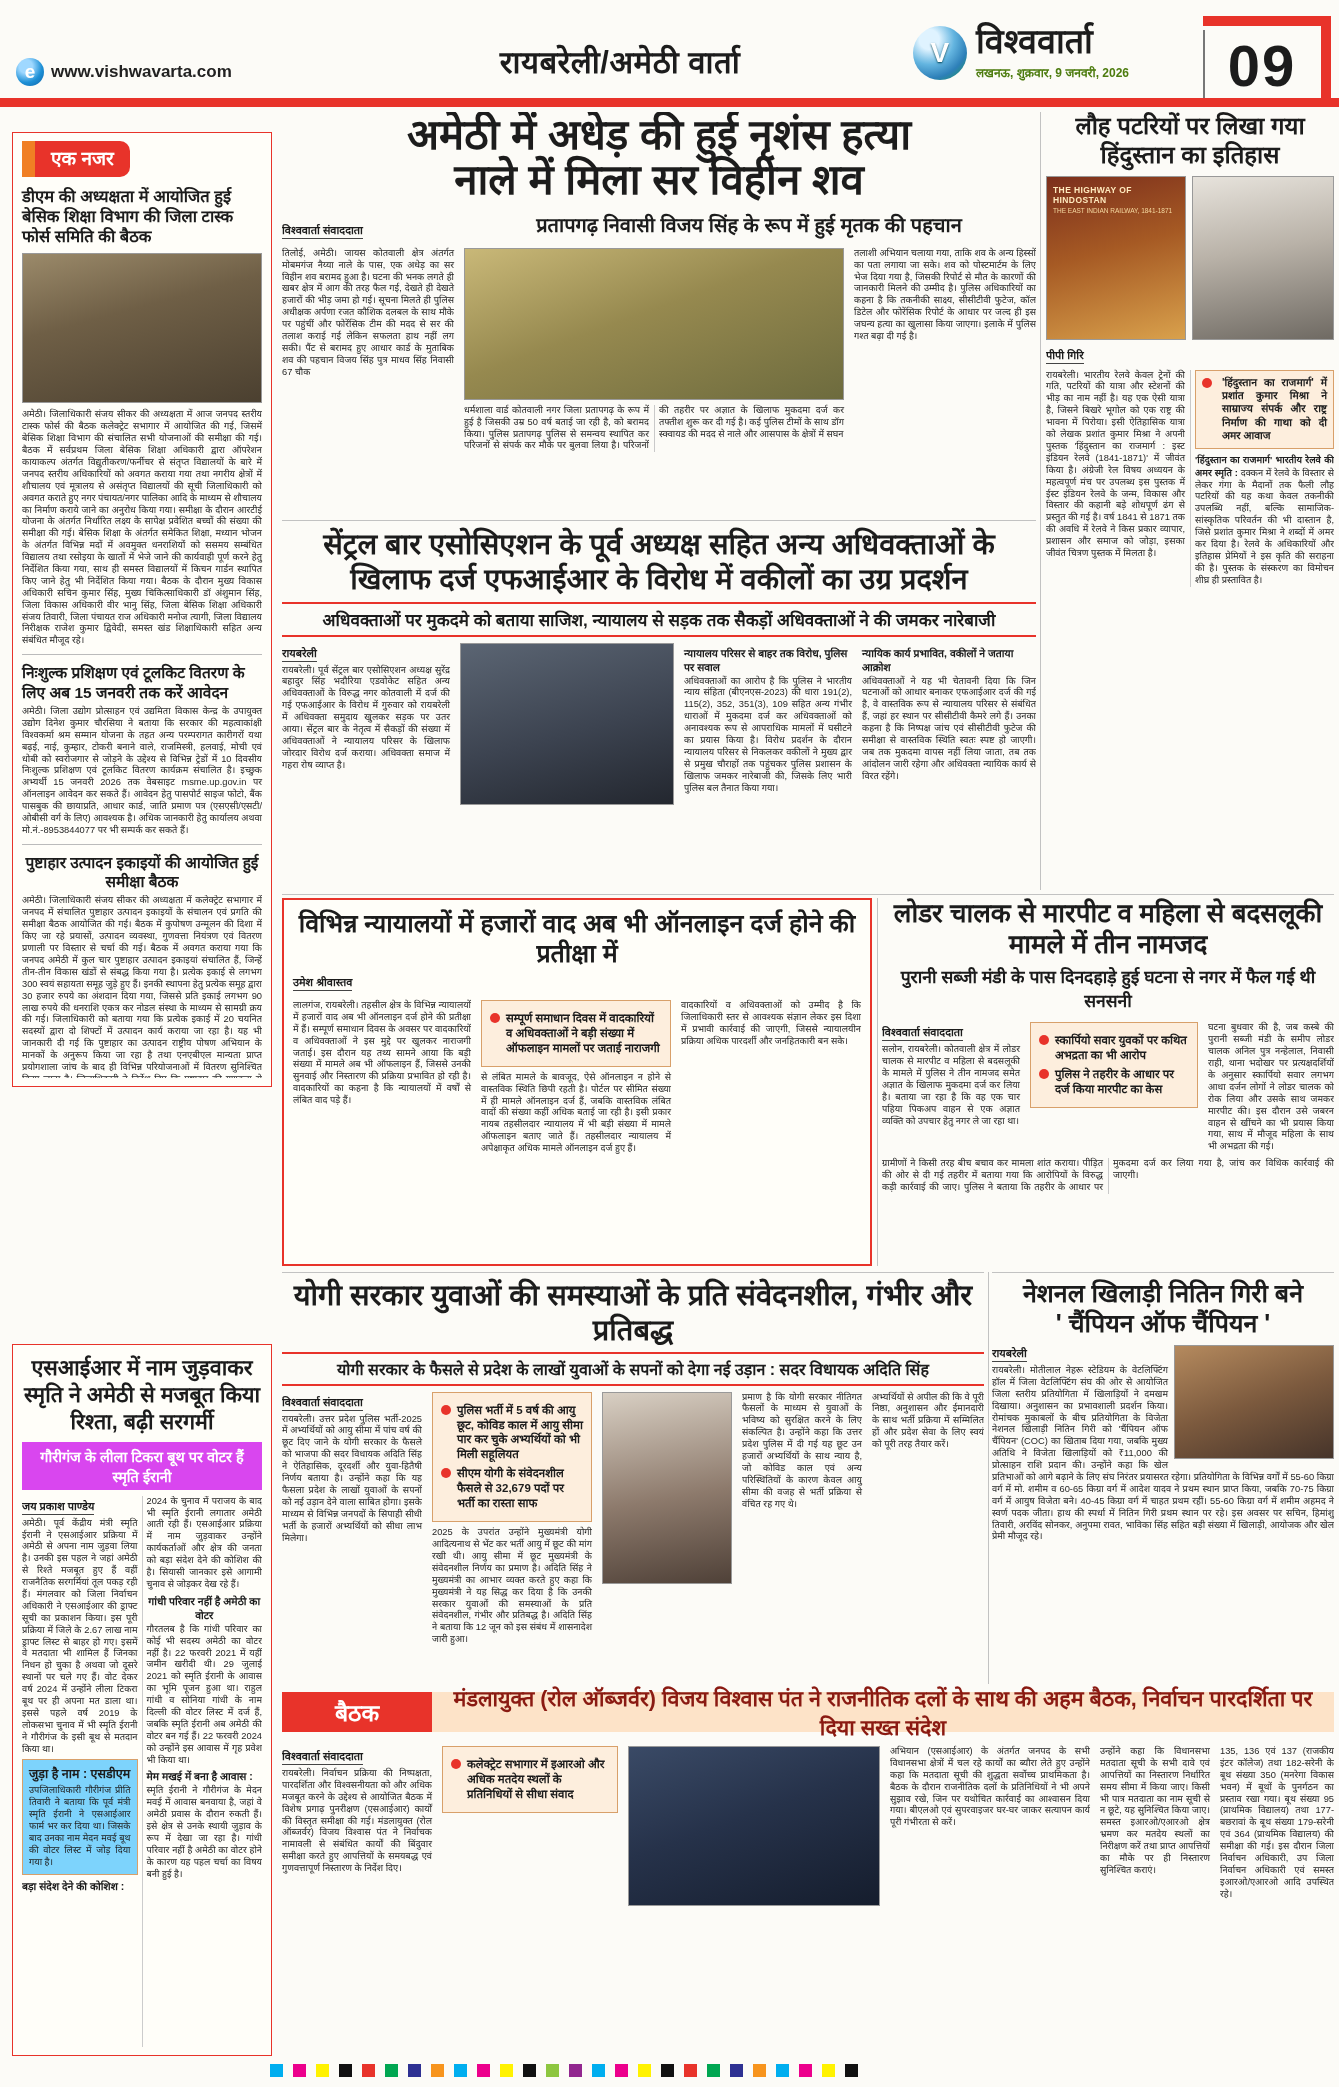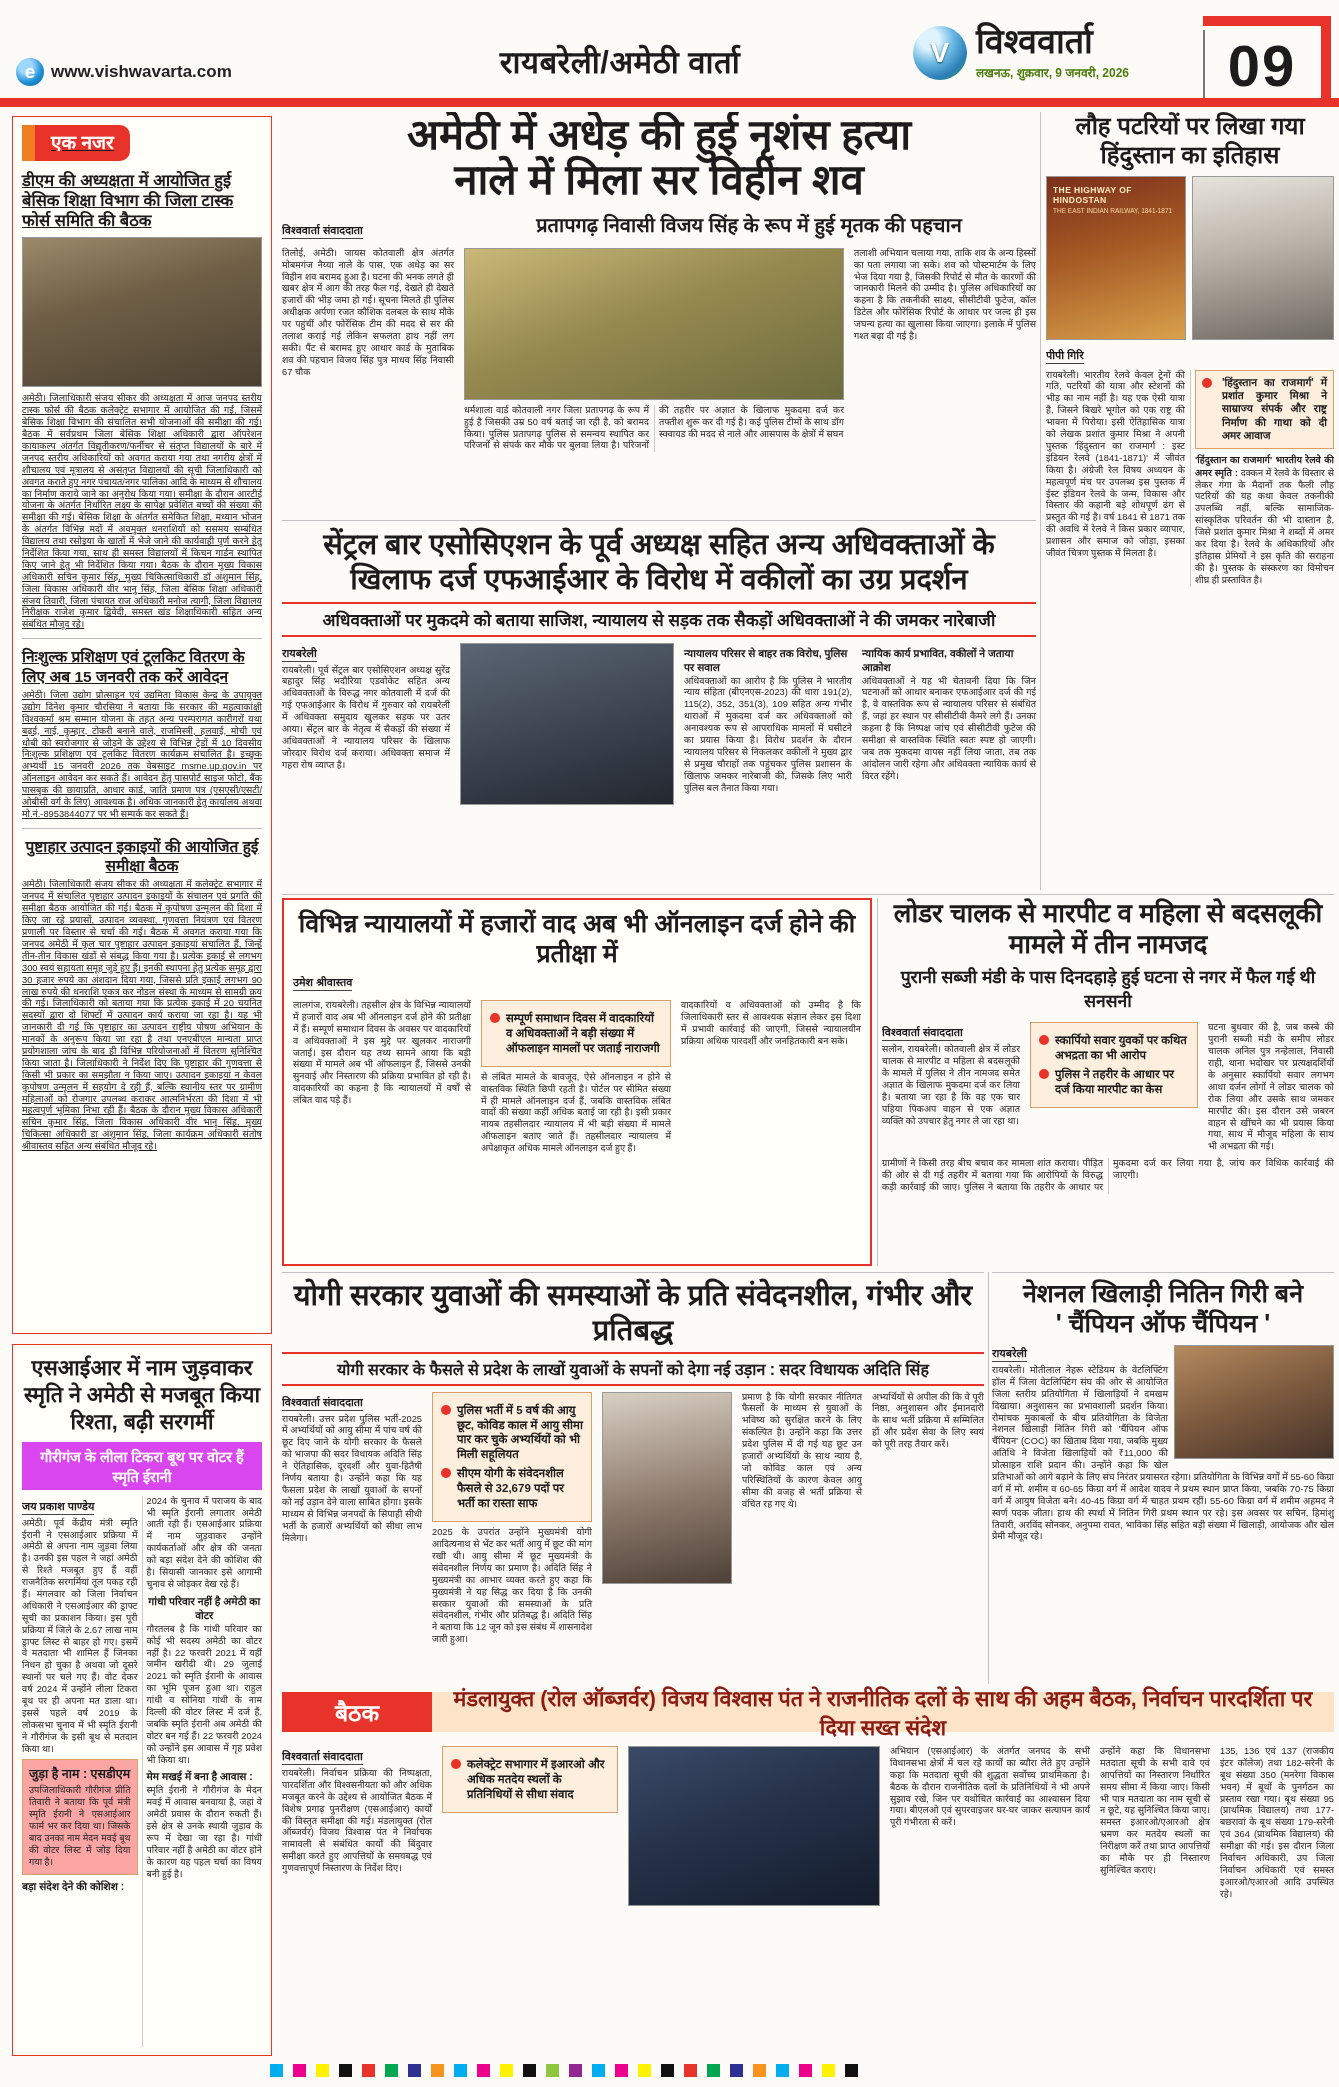--- a/index.html
+++ b/index.html
@@ -48,21 +48,21 @@
   .eklabel .rtag{background:#e8332a;color:#fff;font-weight:bold;font-size:19px;
                  padding:4px 16px 6px;border-radius:0 10px 10px 0;}
   .lh1{font-size:16.5px;font-weight:bold;line-height:1.22;margin:2px 0 7px;}
   .lh2{font-size:15.5px;font-weight:bold;line-height:1.25;margin:8px 0 4px;}
   .sep{border-top:1px solid #bbb;margin:7px 0 0;}
   
   .sirh{font-size:21.5px;font-weight:bold;text-align:center;line-height:1.25;margin:2px 0 6px;}
   .sirstrap{background:#d946ef;color:#fff;font-weight:bold;font-size:14.5px;text-align:center;
             padding:4px 6px;margin-bottom:6px;}
   .sircols{column-count:2;column-gap:9px;column-rule:1px solid #ccc;flex:1;overflow:hidden;}
-  .sirbox{background:#fca5a5;border:1px solid #d8a06a;padding:5px 6px;margin:4px 0;
+  .sirbox{background:#7dd3fc;border:1px solid #d8a06a;padding:5px 6px;margin:4px 0;
           break-inside:avoid;}
   .sirbox .t{font-weight:bold;font-size:12.5px;margin-bottom:3px;}
   
   .sec{position:absolute;box-sizing:border-box;overflow:hidden;}
   .h-xl{font-size:42px;font-weight:bold;text-align:center;line-height:1.08;}
   .h-l{font-size:29px;font-weight:bold;text-align:center;line-height:1.2;}
   .h-m{font-size:25px;font-weight:bold;text-align:center;line-height:1.2;}
   .subhead{font-size:17px;font-weight:bold;text-align:center;padding:4px 0;}
   .rule-red{border-top:2px solid #e8332a;}
   .flexrow{display:flex;gap:10px;margin-top:6px;}
@@ -99,21 +99,21 @@
         <div class="bname">विश्ववार्ता</div>
         <div class="bdate">लखनऊ, शुक्रवार, 9 जनवरी, 2026</div>
       </span>
     </div>
     <div class="pagenobox">
       <span class="pn">09</span>
     </div>
   </div>
   <div class="redbar"></div>
 
-  <div class="lbox" style="top:116px;height:1218px;text-decoration:underline;">
+  <div class="lbox" style="top:132px;height:955px;">
     <div class="eklabel">
       <span class="obar"></span>
       <span class="rtag">एक नजर</span>
     </div>
     <div class="lh1">डीएम की अध्यक्षता में आयोजित हुई बेसिक शिक्षा विभाग की जिला टास्क फोर्स समिति की बैठक</div>
     <div class="photo" style="height:148px;background:linear-gradient(165deg,#9b8a6a 0%,#6f5f46 40%,#4b4030 100%);"></div>
     <div class="bt" style="margin-top:6px;">अमेठी। जिलाधिकारी संजय सीकर की अध्यक्षता में आज जनपद स्तरीय टास्क फोर्स की बैठक कलेक्ट्रेट सभागार में आयोजित की गई, जिसमें बेसिक शिक्षा विभाग की संचालित सभी योजनाओं की समीक्षा की गई। बैठक में सर्वप्रथम जिला बेसिक शिक्षा अधिकारी द्वारा ऑपरेशन कायाकल्प अंतर्गत विद्युतीकरण/फर्नीचर से संतृप्त विद्यालयों के बारे में जनपद स्तरीय अधिकारियों को अवगत कराया गया तथा नगरीय क्षेत्रों में शौचालय एवं मूत्रालय से असंतृप्त विद्यालयों की सूची जिलाधिकारी को अवगत कराते हुए नगर पंचायत/नगर पालिका आदि के माध्यम से शौचालय का निर्माण कराये जाने का अनुरोध किया गया। समीक्षा के दौरान आरटीई योजना के अंतर्गत निर्धारित लक्ष्य के सापेक्ष प्रवेशित बच्चों की संख्या की समीक्षा की गई। बेसिक शिक्षा के अंतर्गत समेकित शिक्षा, मध्यान भोजन के अंतर्गत विभिन्न मदों में अवमुक्त धनराशियों को ससमय सम्बंधित विद्यालय तथा रसोइया के खातों में भेजे जाने की कार्यवाही पूर्ण करने हेतु निर्देशित किया गया, साथ ही समस्त विद्यालयों में किचन गार्डन स्थापित किए जाने हेतु भी निर्देशित किया गया। बैठक के दौरान मुख्य विकास अधिकारी सचिन कुमार सिंह, मुख्य चिकित्साधिकारी डॉ अंशुमान सिंह, जिला विकास अधिकारी वीर भानु सिंह, जिला बेसिक शिक्षा अधिकारी संजय तिवारी, जिला पंचायत राज अधिकारी मनोज त्यागी, जिला विद्यालय निरीक्षक राजेश कुमार द्विवेदी, समस्त खंड शिक्षाधिकारी सहित अन्य संबंधित मौजूद रहे।</div>
     <div class="sep"></div>
     <div class="lh2">निःशुल्क प्रशिक्षण एवं टूलकिट वितरण के लिए अब  15 जनवरी तक करें आवेदन</div>
     <div class="bt">अमेठी। जिला उद्योग प्रोत्साहन एवं उद्यमिता विकास केन्द्र के उपायुक्त उद्योग दिनेश कुमार चौरसिया ने बताया कि सरकार की महत्वाकांक्षी विश्वकर्मा श्रम सम्मान योजना के तहत अन्य परम्परागत कारीगरों यथा बढ़ई, नाई, कुम्हार, टोकरी बनाने वाले, राजमिस्त्री, हलवाई, मोची एवं धोबी को स्वरोजगार से जोड़ने के उद्देश्य से विभिन्न ट्रेडों में 10 दिवसीय निःशुल्क प्रशिक्षण एवं टूलकिट वितरण कार्यक्रम संचालित है। इच्छुक अभ्यर्थी 15 जनवरी 2026 तक वेबसाइट msme.up.gov.in पर ऑनलाइन आवेदन कर सकते हैं। आवेदन हेतु पासपोर्ट साइज फोटो, बैंक पासबुक की छायाप्रति, आधार कार्ड, जाति प्रमाण पत्र (एसएसी/एसटी/ओबीसी वर्ग के लिए) आवश्यक है। अधिक जानकारी हेतु कार्यालय अथवा मो.नं.-8953844077 पर भी सम्पर्क कर सकते हैं।</div>

